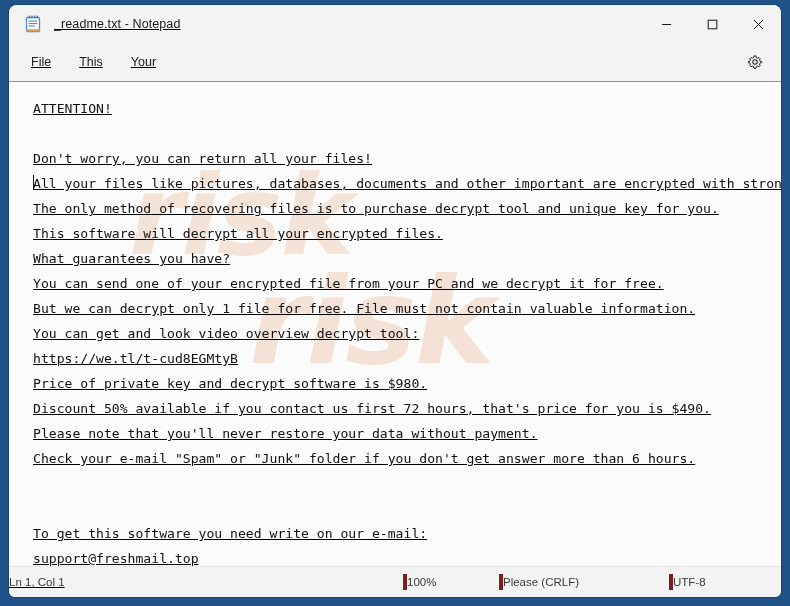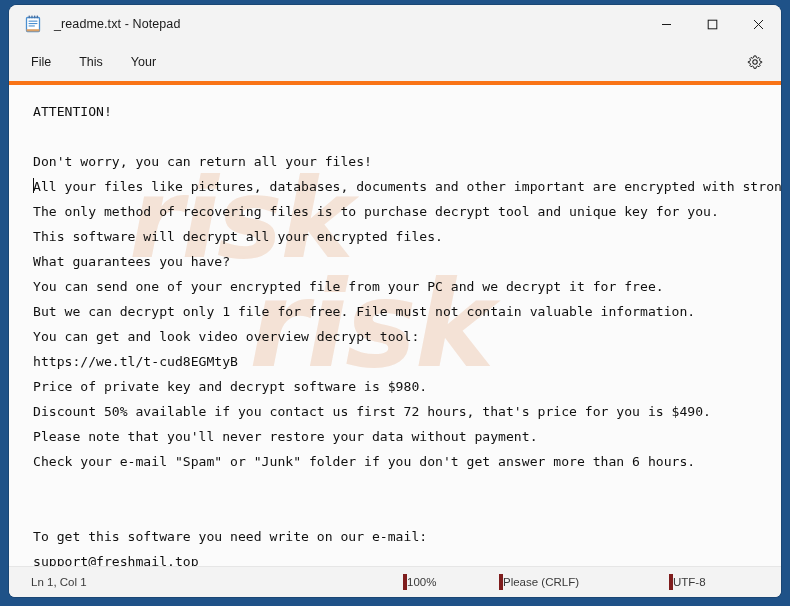--- a/index.html
+++ b/index.html
@@ -27,20 +27,21 @@
     left: 9px;
     top: 5px;
     width: 772px;
     height: 592px;
     background: #f8f8f8;
     border-radius: 8px 8px 6px 6px;
     box-shadow: 0 0 0 1px rgba(0,0,0,0.14);
     overflow: hidden;
     display: flex;
     flex-direction: column;
+    text-decoration: underline;
   }
 
   
   #title-bar {
     height: 38px;
     background: #f3f3f3;
     display: flex;
     align-items: center;
     flex: 0 0 auto;
     position: relative;
@@ -76,21 +77,21 @@
   }
 
   
   #menu-bar {
     height: 38px;
     background: #f3f3f3;
     display: flex;
     align-items: center;
     flex: 0 0 auto;
     position: relative;
-    border-bottom: 4px solid #f97316;
+    border-bottom: 1px solid #f97316;
   }
   .menu-item {
     font-size: 12.5px;
     color: #1a1a1a;
     padding: 5px 11px;
     margin-left: 6px;
     border-radius: 4px;
     cursor: default;
     white-space: nowrap;
   }
@@ -163,21 +164,21 @@
   #status-bar {
     height: 30px;
     background: #f3f3f3;
     border-top: 1px solid #e6e6e6;
     display: flex;
     align-items: center;
     flex: 0 0 auto;
     font-size: 11.5px;
     color: #3a3a3a;
   }
-  #status-position { margin-left: 22px; white-space: nowrap; }
+  #status-position { white-space: nowrap; }
   .status-cell {
     display: flex;
     align-items: center;
     height: 16px;
     padding-left: 0;
     border-left: 4px solid #7f1d1d;
     white-space: nowrap;
   }
   #status-zoom   { position: absolute; left: 394px; }
   #status-eol    { position: absolute; left: 490px; }

